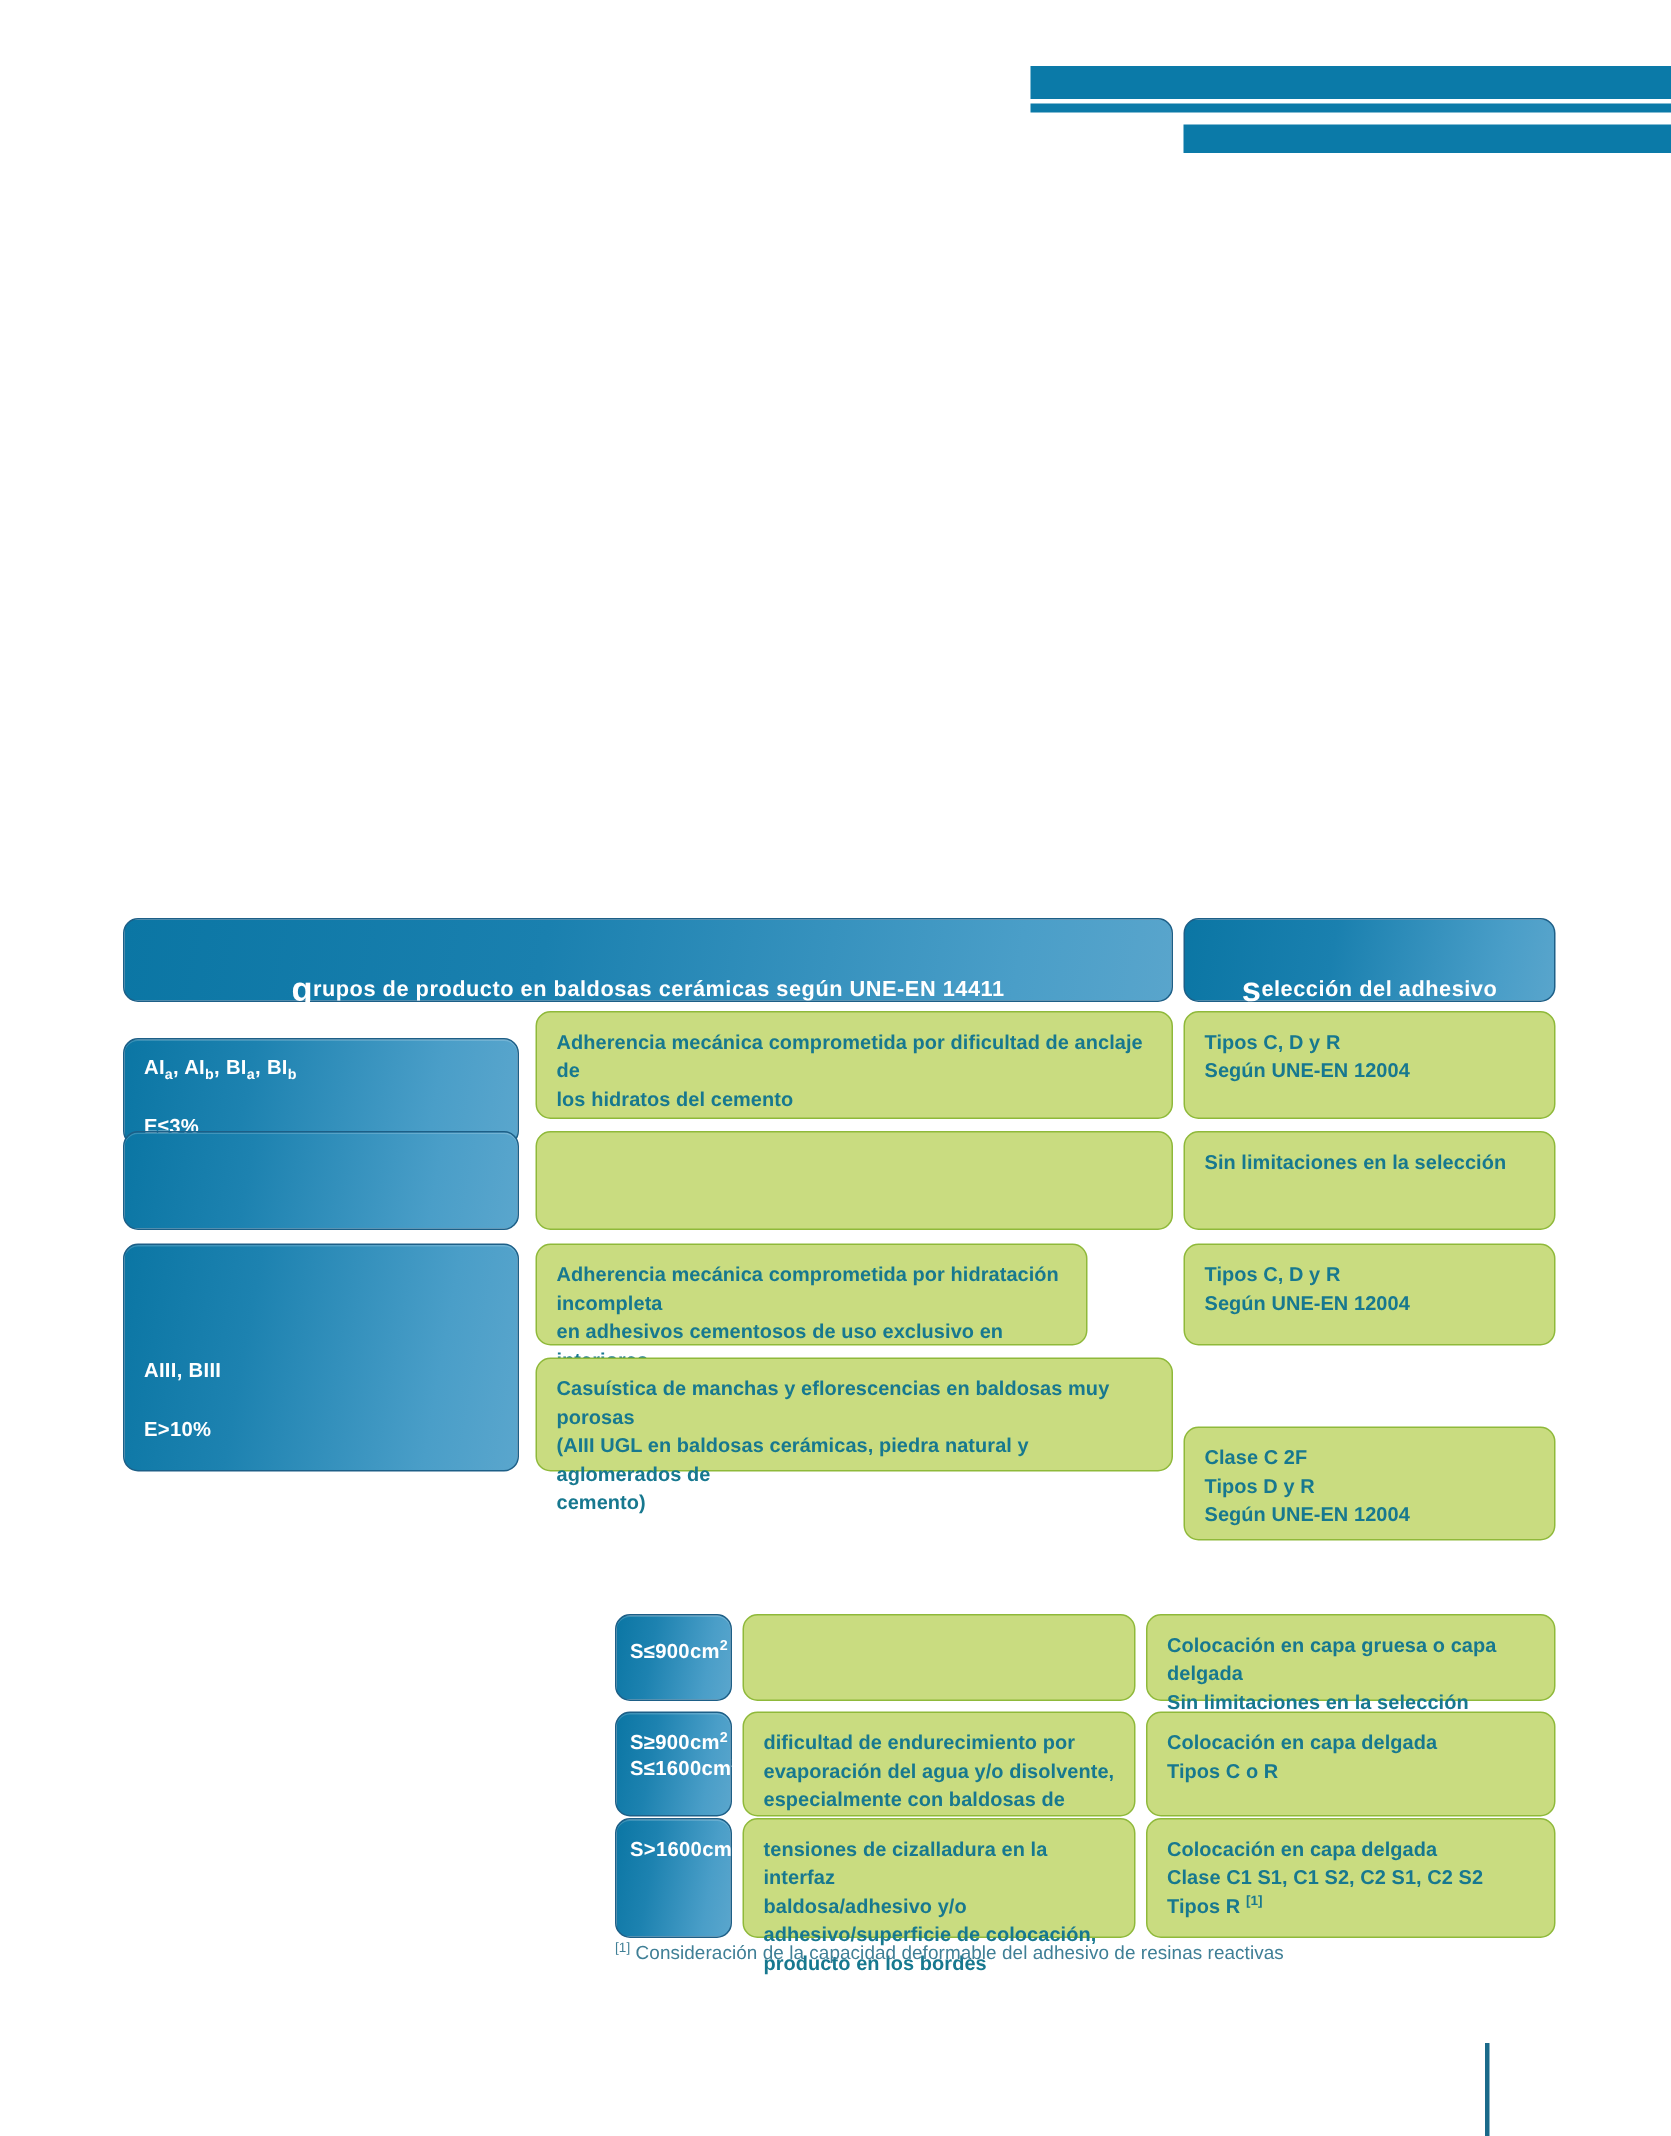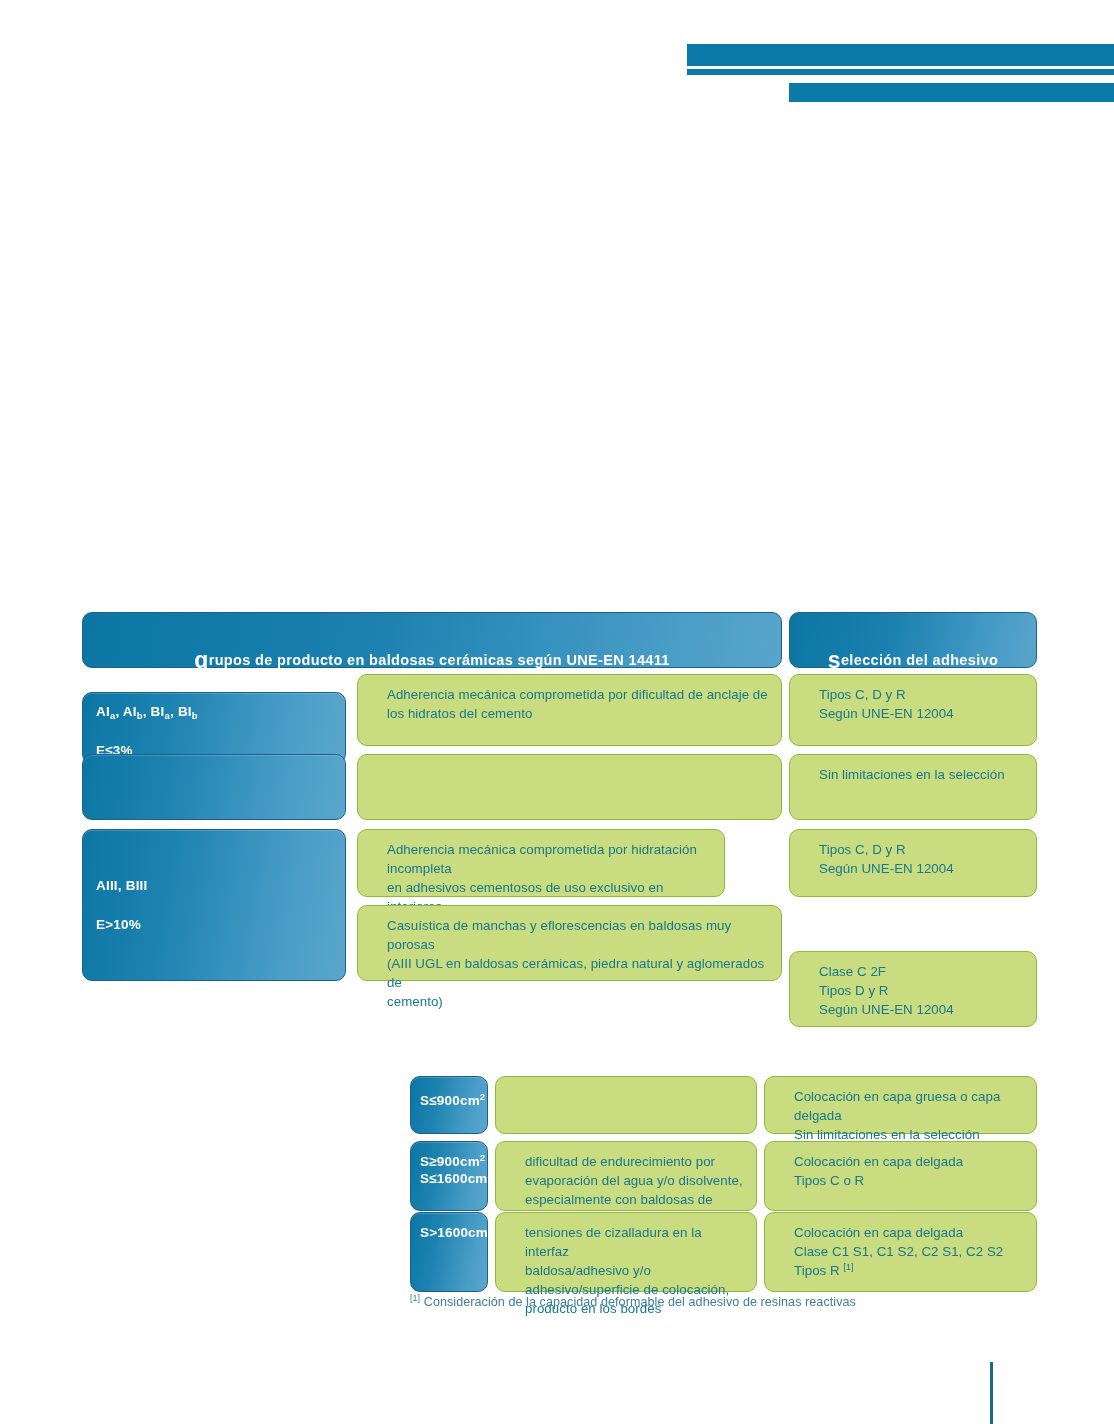--- a/index.html
+++ b/index.html
@@ -122,24 +122,23 @@
   }
   .blue-line sup {
     font-size: 9.5px;
     vertical-align: baseline;
     position: relative;
     top: -5px;
   }
 
   .green-line {
     font-size: 13.3px;
-    font-weight: normal;
+    font-weight: bold;
     line-height: 1.42;
     letter-spacing: 0.05px;
-    margin-left: 16px;
   }
   .green-line sup {
     font-size: 9px;
     vertical-align: baseline;
     position: relative;
     top: -5px;
   }
 
   .stack-gap {
     height: 22px;
@@ -205,21 +204,21 @@
 </div>
 <div class="cell cell-green cell-pad" style="left:357px; top:754px; width:425px; height:66px;">
   <div class="green-line"></div>
 </div>
 <div class="cell cell-green cell-pad" style="left:789px; top:754px; width:248px; height:66px;">
   <div class="green-line">
       <div>Sin limitaciones en la selección</div>
     </div>
 </div>
 
-<div class="cell cell-blue cell-pad" style="left:82px; top:829px; width:264px; height:152px; padding-top:48px;">
+<div class="cell cell-blue cell-pad" style="left:82px; top:829px; width:264px; height:152px; padding-top:76px;">
   <div class="blue-line">AIII, BIII</div>
   <div class="stack-gap"></div>
   <div class="blue-line">E&gt;10%</div>
 </div>
 <div class="cell cell-green cell-pad" style="left:357px; top:829px; width:368px; height:68px;">
   <div class="green-line">
       <div>Adherencia mecánica comprometida por hidratación incompleta</div>
       <div>en adhesivos cementosos de uso exclusivo en interiores</div>
     </div>
 </div>

